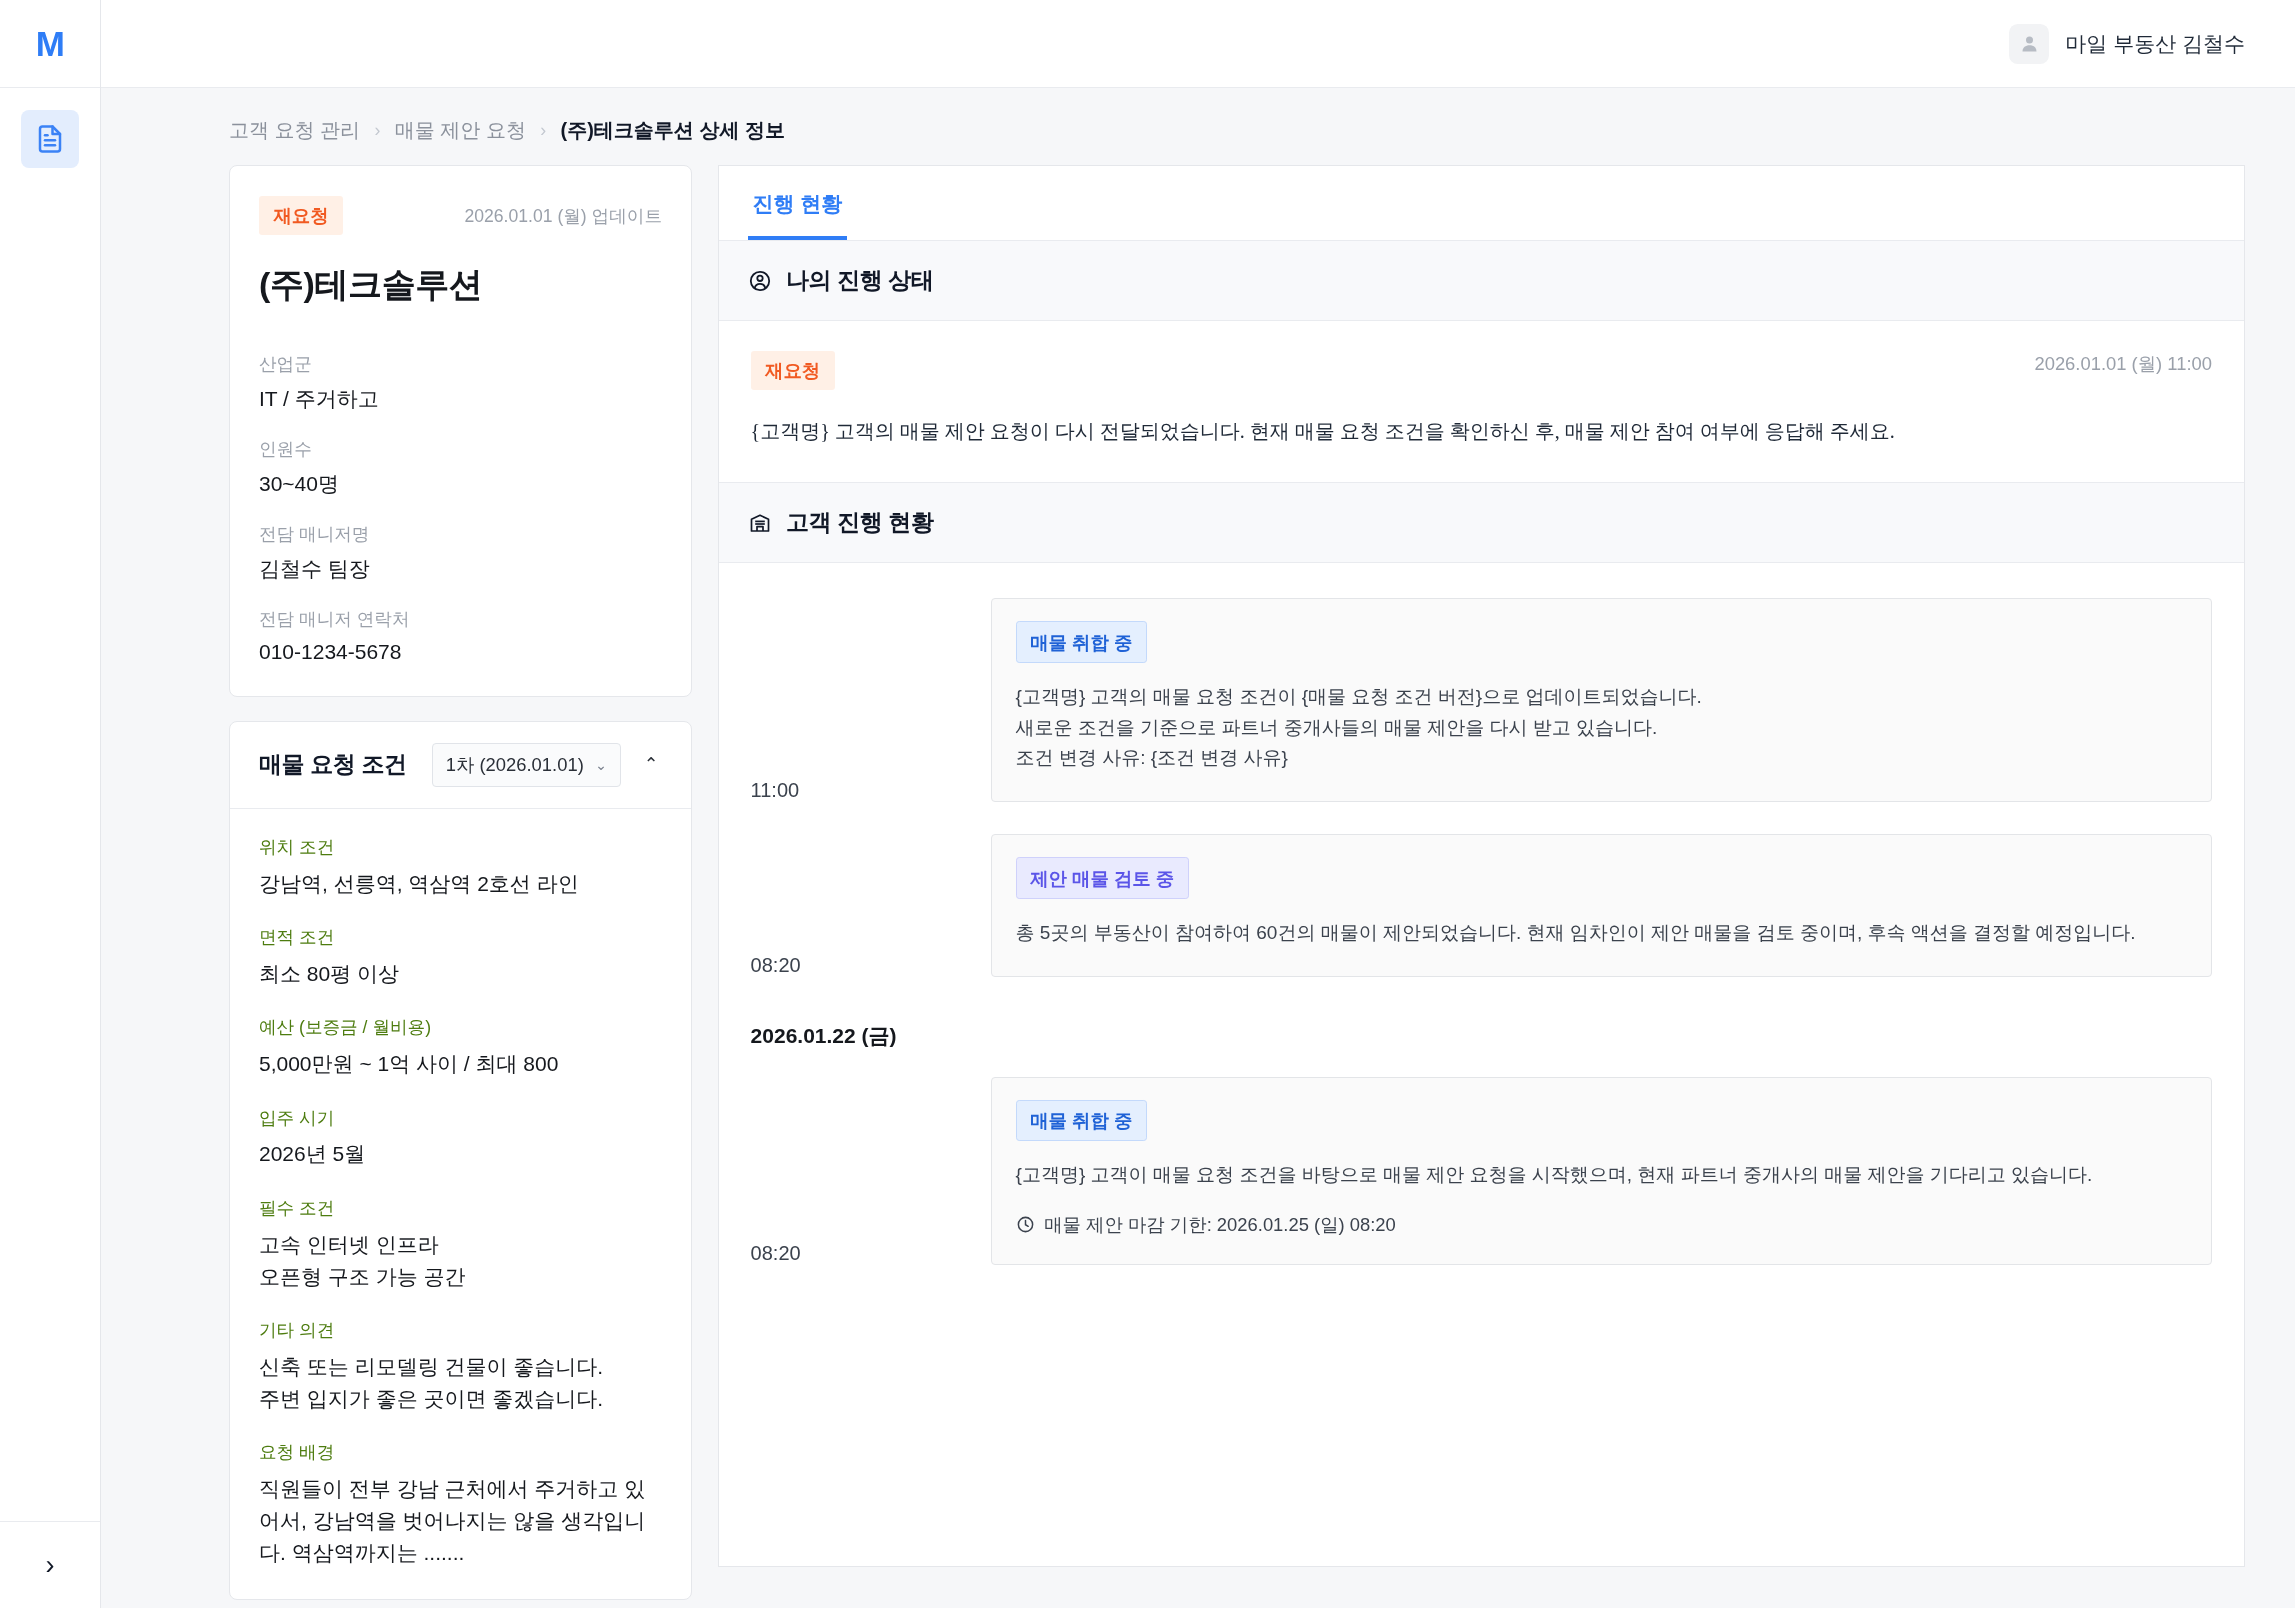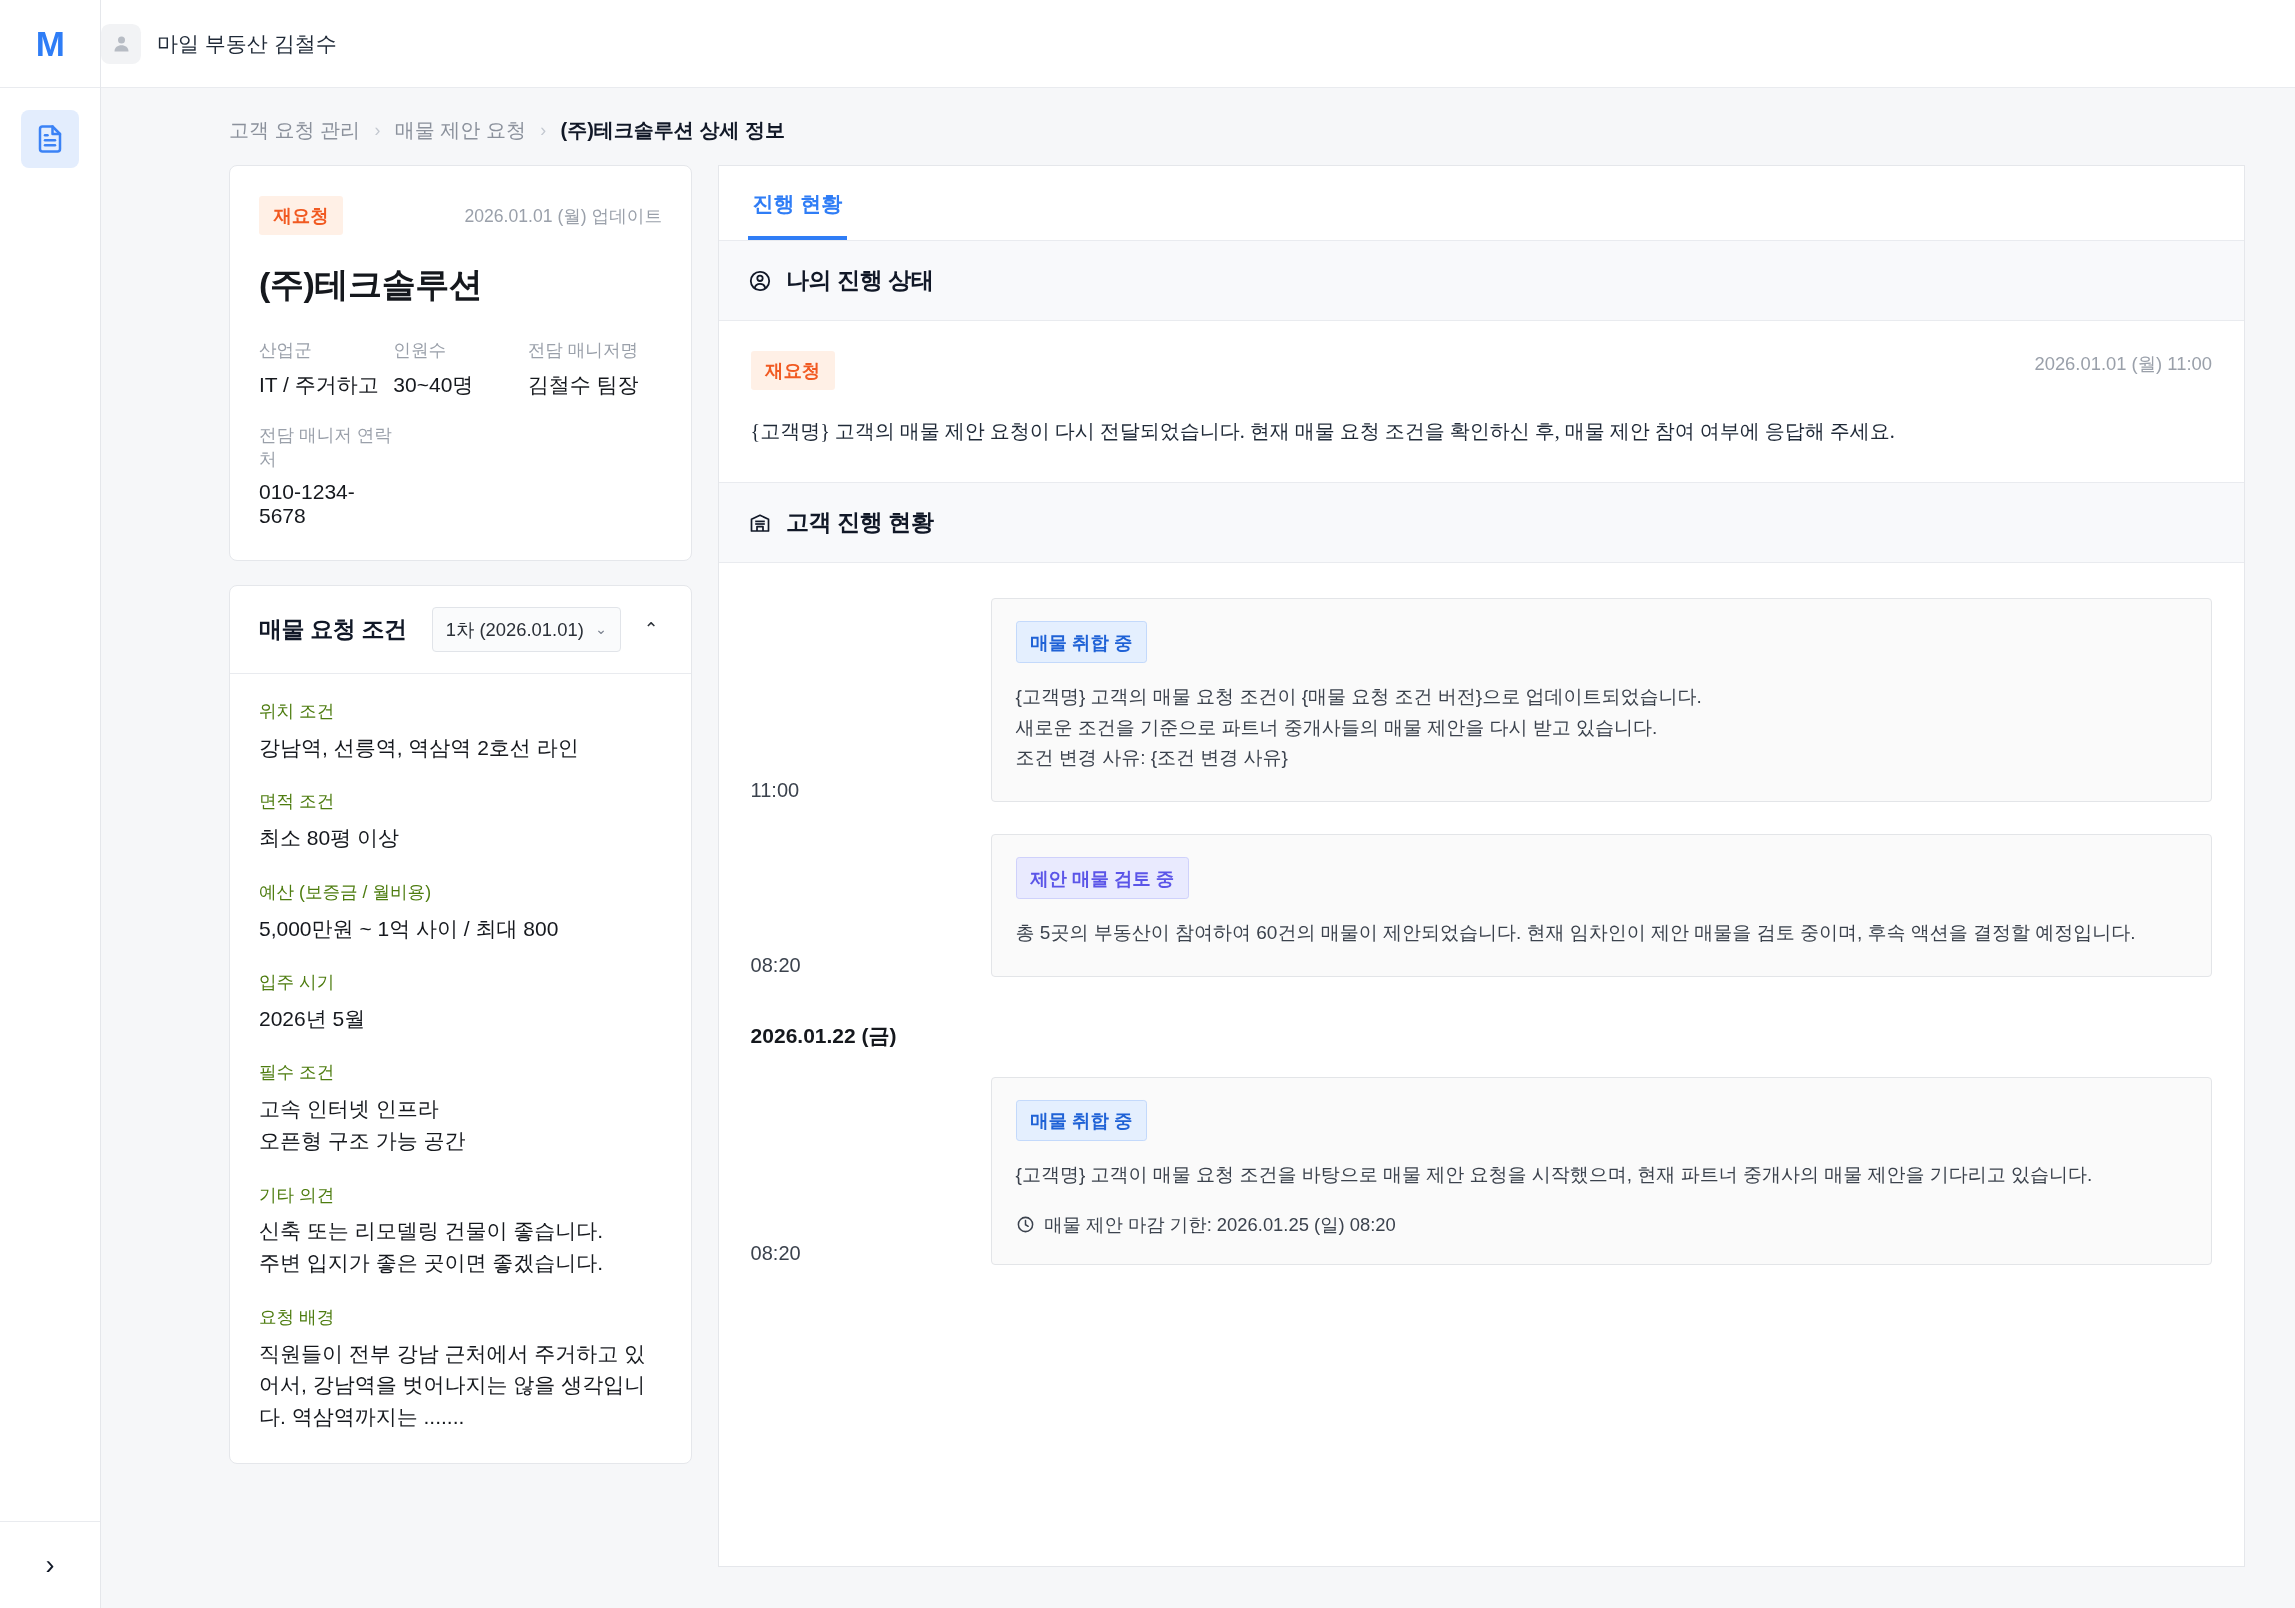--- a/index.html
+++ b/index.html
@@ -45,21 +45,21 @@
     font-size: 27px; line-height: 1; color: #111827; font-weight: 400;
   }
 
   
   .right { flex: 1 1 auto; display: flex; flex-direction: column; min-width: 0; }
 
   .topbar {
     height: 88px; flex: 0 0 88px;
     background: #ffffff;
     border-bottom: 0.8px solid #e9ebef;
-    display: flex; align-items: center; 
+    display: flex; align-items: center; justify-content: flex-end;
     padding-right: 50px;
   }
   .user {
     display: flex; align-items: center; gap: 16px; cursor: pointer;
   }
   .avatar {
     width: 40px; height: 40px; border-radius: 8.8px;
     background: #f2f3f5;
     display: flex; align-items: center; justify-content: center;
   }
@@ -94,22 +94,22 @@
     font-size: 18.4px; font-weight: 700;
     padding: 7.2px 14.4px; border-radius: 3.2px;
     display: inline-block;
   }
   .update-date { font-size: 17.6px; color: #9aa0aa; }
   .company {
     font-size: 34px; font-weight: 700; letter-spacing: -0.4px;
     margin-top: 27px; color: #15181d;
   }
   .kv-grid {
-    margin-top: 30px;
-    display: grid; grid-template-columns: 1fr 1fr 1fr;
+    margin-top: 44px;
+    display: grid; grid-template-columns: 1fr;
     row-gap: 24px; column-gap: 0;
   }
   .kv-label { font-size: 17.6px; color: #9aa0aa; margin-bottom: 8.8px; }
   .kv-value { font-size: 21px; color: #15181d; }
 
   .cond-head {
     display: flex; align-items: center; gap: 12.8px;
     padding: 21px 22.4px 21px 29px;
     border-bottom: 0.8px solid #e9ebef;
   }

